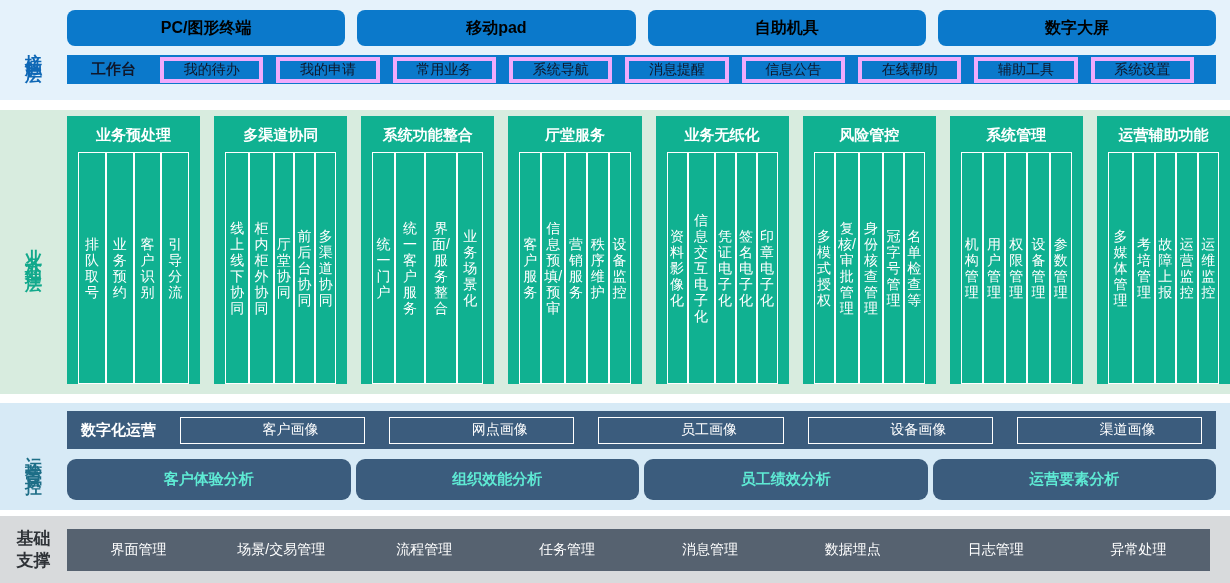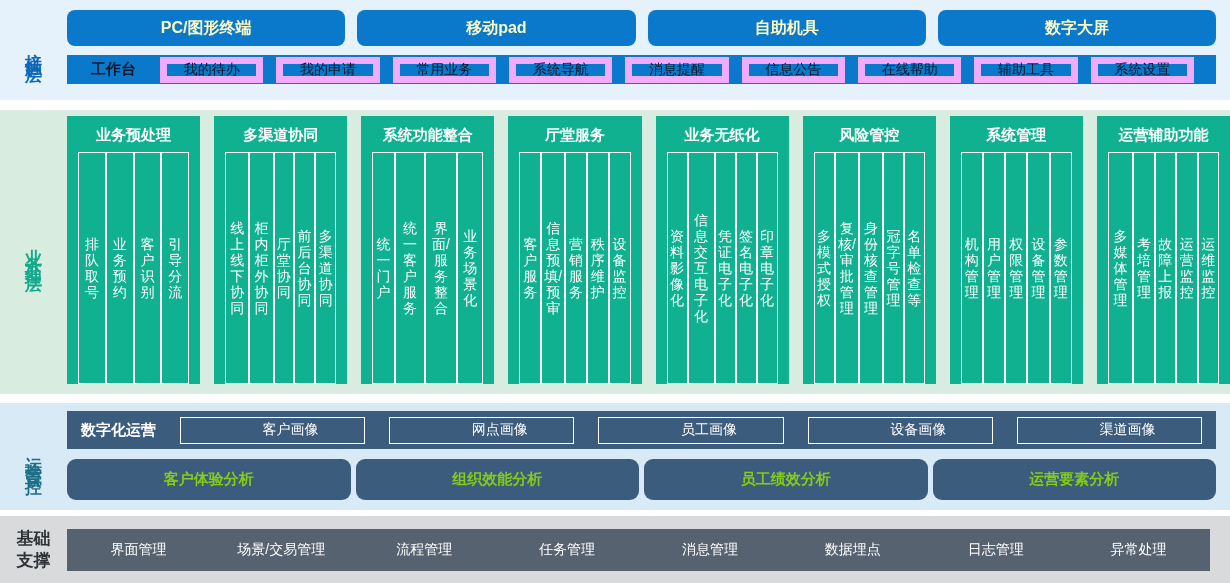--- a/index.html
+++ b/index.html
@@ -19,31 +19,31 @@
     font-weight:bold; font-size:17px; letter-spacing:7px; line-height:1;
   }
   .content { flex:1; min-width:0; padding-right:14px; }
 
   
   .layer-contact { height:100px; background:var(--contact-bg,#e5f2fb); margin-bottom:10px; }
   .layer-contact .rail-label { color:var(--contact-label,#0f68b6); }
   .terminal-row { display:flex; gap:12px; margin-top:10px; height:36px; }
   .terminal {
     flex:1; background:var(--accent-blue,#0b79cb); border-radius:8px;
-    color:#fef9c3; font-weight:bold; font-size:16px;
+    color:#000000; font-weight:bold; font-size:16px;
     display:flex; align-items:center; justify-content:center;
   }
   .workbench {
     margin-top:9px; height:29px; background:var(--accent-blue,#0b79cb);
     display:flex; align-items:center; color:#0f172a;
   }
   .workbench-label { flex:none; font-weight:bold; font-size:15px; margin:0 24px 0 24px; }
   .wb-items { flex:1; display:flex; gap:13px; margin-right:22px; }
   .wb-item {
-    flex:1; border:7px solid #f0abfc; height:26px;
+    flex:1; border:4px solid #f0abfc; height:26px;
     display:flex; align-items:center; justify-content:center; font-size:14px;
   }
 
   
   .layer-business { height:284px; background:var(--business-bg,#d8ecdf); margin-bottom:9px; }
   .layer-business .rail-label { color:var(--business-label,#12a98c); }
   .columns { display:flex; gap:14px; padding:6px 0 10px; height:100%; }
   .bcol {
     flex:1; min-width:0; background:var(--green,#10b191); color:#fff;
     display:flex; flex-direction:column; padding:0 11px;
@@ -65,21 +65,21 @@
   }
   .ops-bar-label { flex:none; font-weight:bold; font-size:15px; margin:0 24px 0 14px;text-align:right; }
   .ops-boxes { flex:1; display:flex; gap:24px; margin-right:14px; }
   .ops-box {
     flex:1; border:1px solid #ffffff; height:27px;
     display:flex; align-items:center; justify-content:center; font-size:14px;padding-left:36px;
   }
   .ops-row2 { margin-top:10px; display:flex; gap:5px; }
   .ops-analysis {
     flex:1; height:41px; background:var(--slate,#3b5c7d); border-radius:9px;
-    color:#84cc16; font-weight:bold; font-size:15px;
+    color:#5eead4; font-weight:bold; font-size:15px;
     display:flex; align-items:center; justify-content:center;
   }
 
   
   .layer-foundation { height:67px; background:var(--foundation-bg,#d8dadc); align-items:center; }
   .foundation-label {
     width:67px; flex:none; text-align:center; font-weight:bold; font-size:17px;
     color:var(--foundation-label,#2e3237); line-height:1.25; white-space:pre-line;
   }
   .f-items { flex:1; display:flex; margin-right:20px; }

